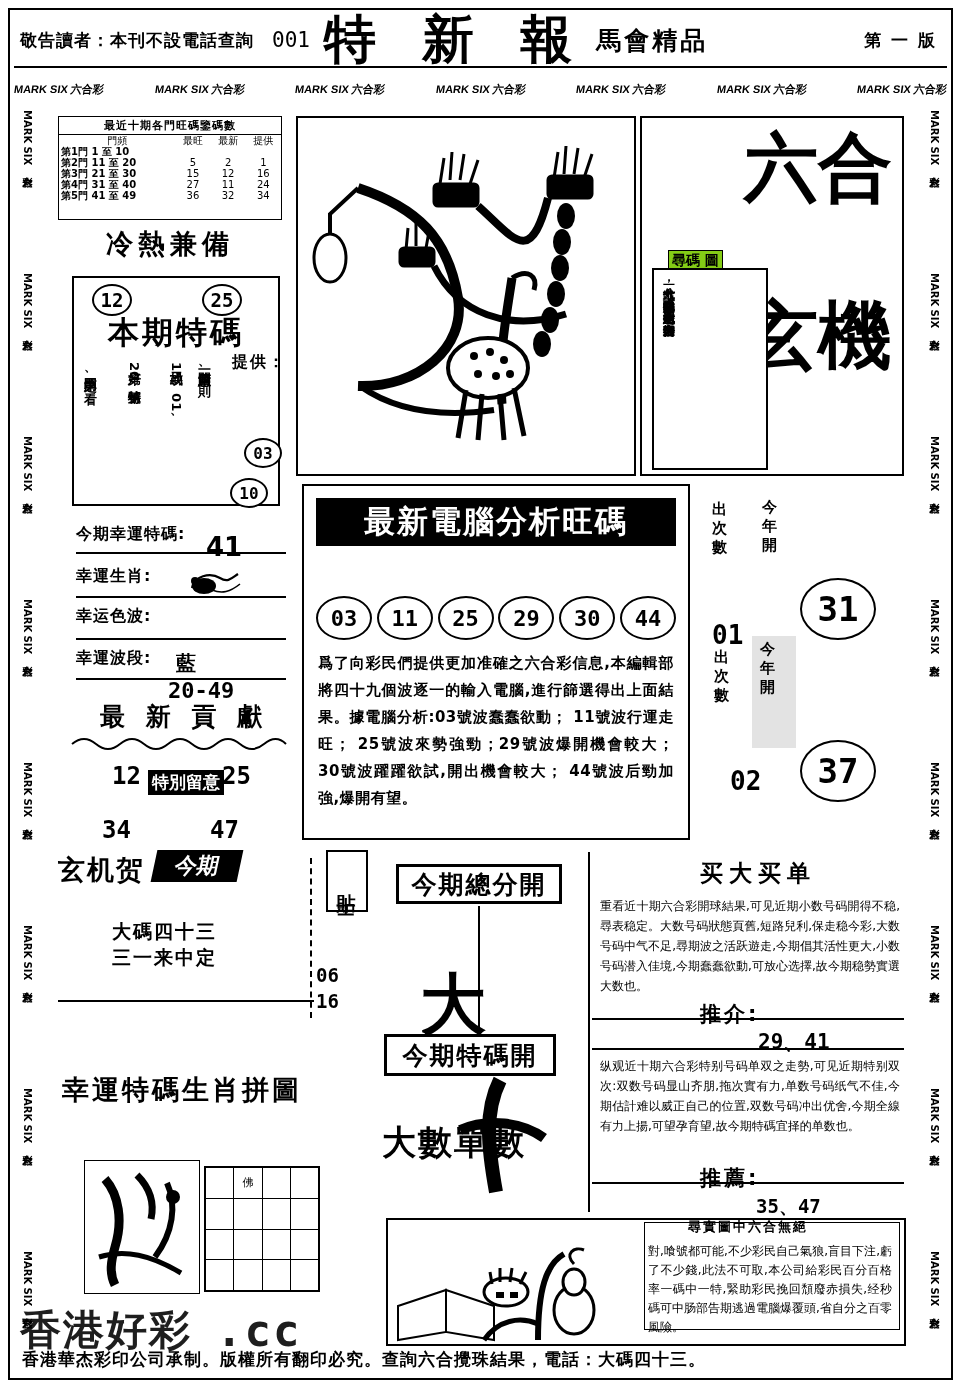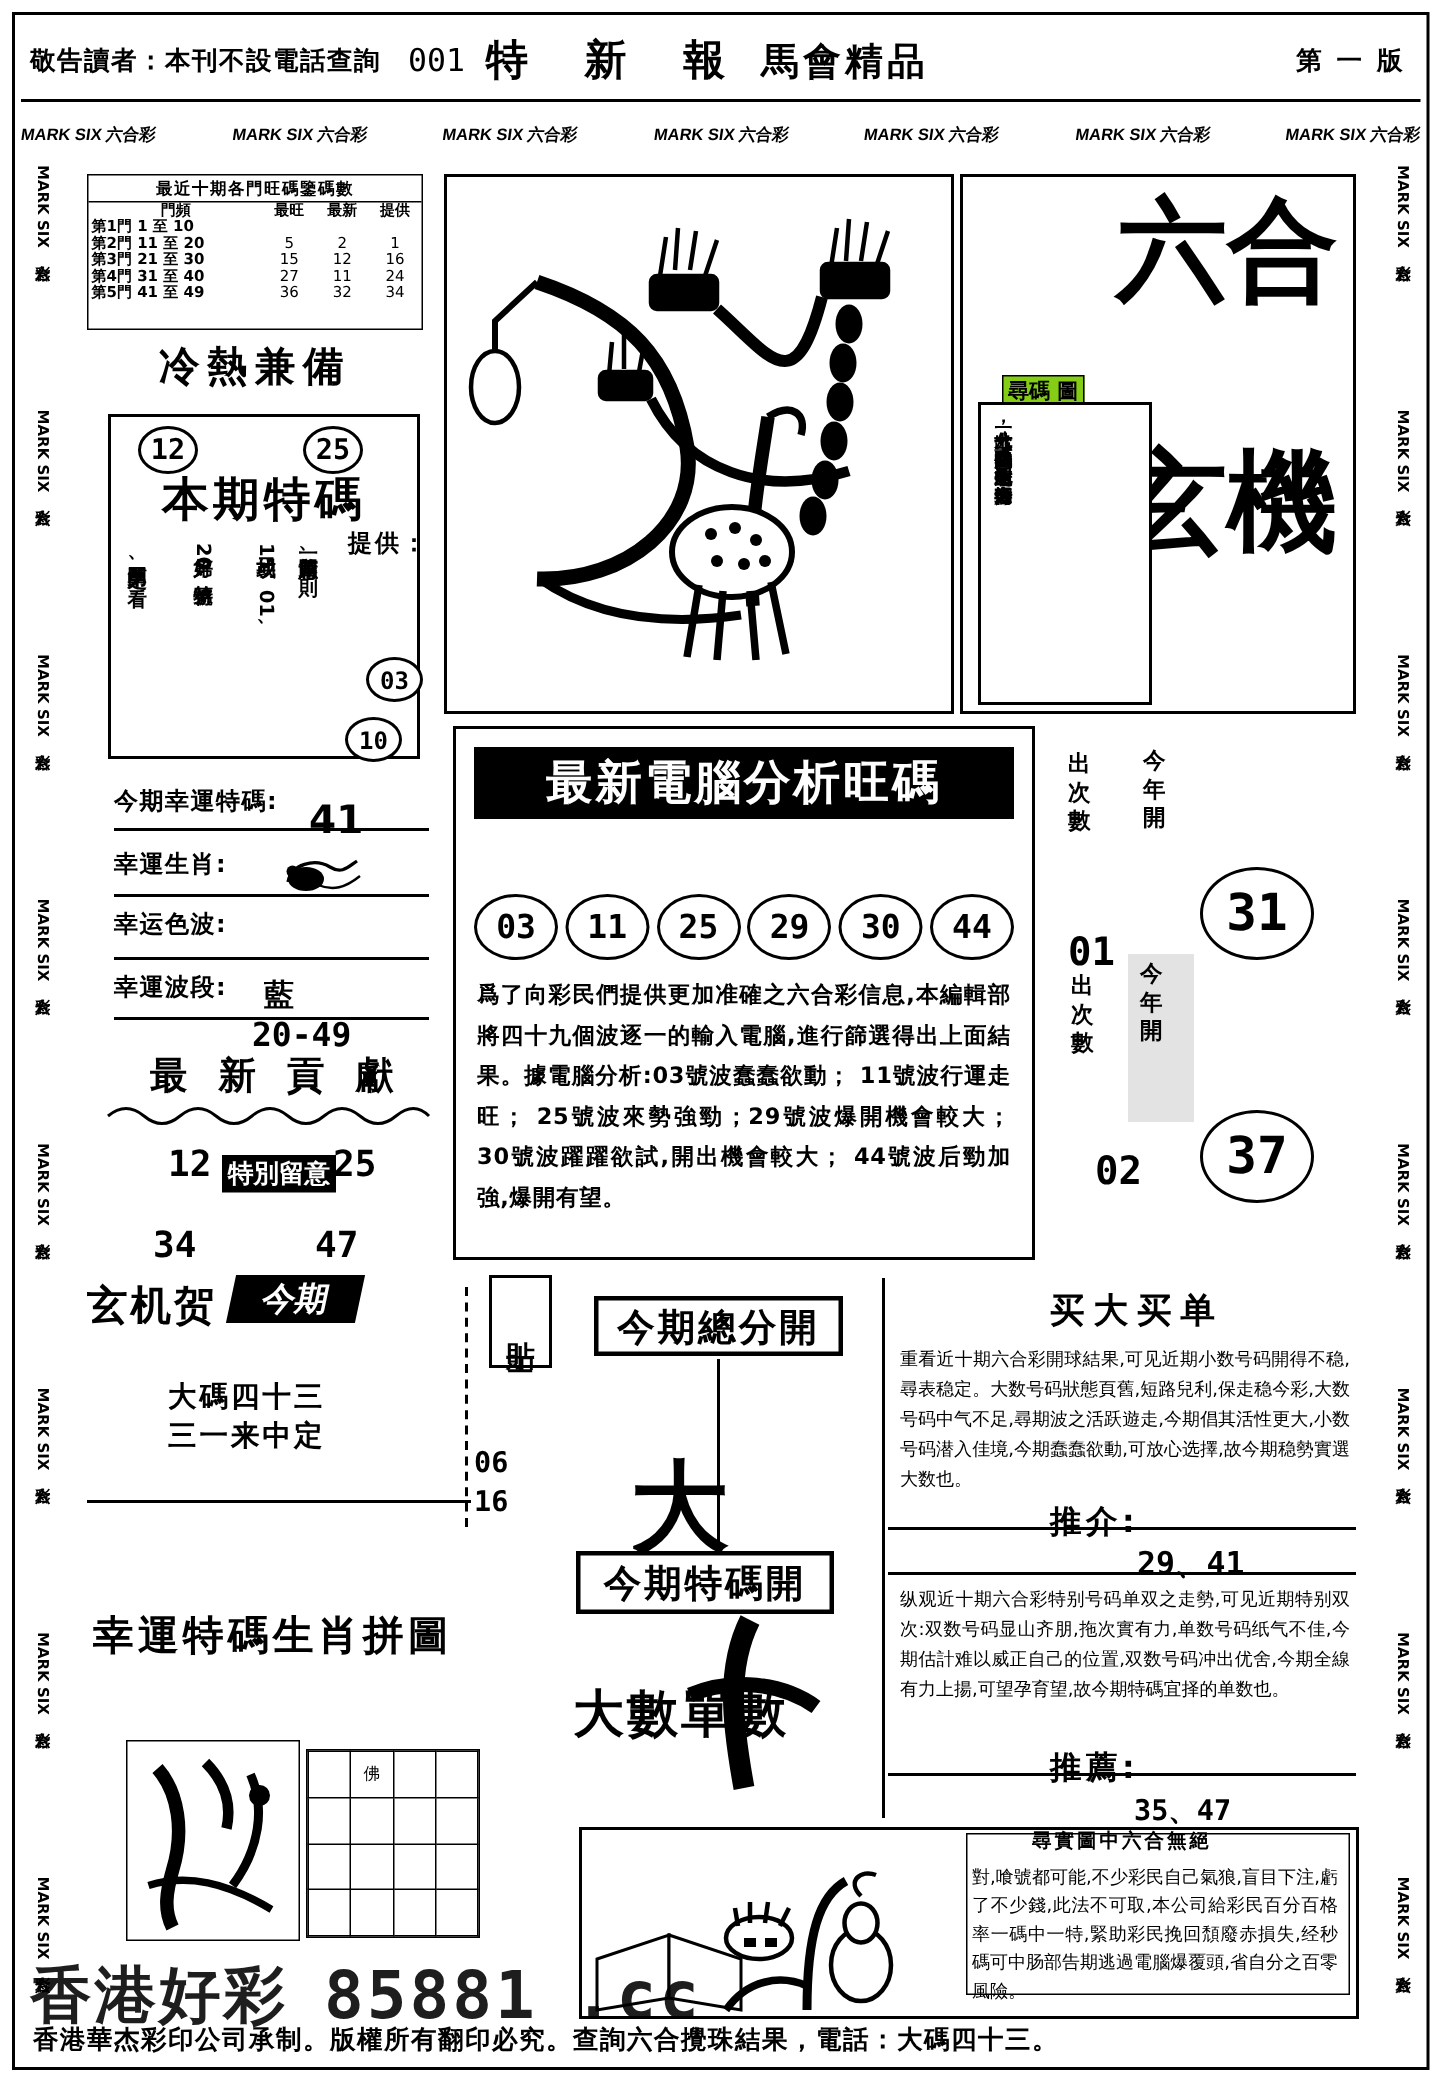--- a/index.html
+++ b/index.html
@@ -19,21 +19,21 @@
     border:2px solid #000;box-sizing:border-box;
   }
 
   
   .masthead{
     position:absolute;left:14px;top:14px;width:933px;height:52px;
     display:flex;align-items:center;
   }
   .mh-notice{font-size:17px;font-weight:bold;margin-left:6px;letter-spacing:1px;}
   .mh-num{font-size:21px;font-weight:normal;margin-left:18px;font-family:"DejaVu Sans Mono",monospace;}
-  .mh-title{font-size:28px;font-weight:bold;letter-spacing:14px;margin-left:14px;}
+  .mh-title{font-size:52px;font-weight:bold;letter-spacing:14px;margin-left:14px;}
   .mh-sub{font-size:25px;font-weight:bold;letter-spacing:3px;margin-left:10px;}
   .mh-edition{font-size:17px;font-weight:bold;margin-left:auto;margin-right:10px;letter-spacing:2px;}
 
   
   .ribbon{
     position:absolute;left:14px;top:72px;width:933px;height:34px;
     display:flex;align-items:center;justify-content:space-between;
     overflow:hidden;
   }
   .ribbon .rb{
@@ -60,21 +60,21 @@
   .bx1{border-width:1px;}
 
   
   #freq-table{left:58px;top:116px;width:224px;height:104px;}
   #freq-table table{width:100%;border-collapse:collapse;font-size:9px;}
   #freq-table .ft-title{
     text-align:center;font-weight:bold;font-size:11px;border-bottom:1px solid #000;
     letter-spacing:1px;padding:1px 0;
   }
   #freq-table th,#freq-table td{border:0;padding:0 2px;line-height:11px;font-size:10px;text-align:center;}
-  #freq-table th{font-weight:bold;}
+  #freq-table th{font-weight:normal;}
   #freq-table td.lbl{text-align:left;font-weight:bold;}
 
   #cold-hot{
     left:58px;top:222px;width:224px;height:44px;
     display:flex;align-items:center;justify-content:center;
     font-size:27px;font-weight:bold;letter-spacing:5px;border:none;
   }
 
   #special-box{left:72px;top:276px;width:208px;height:230px;border:2px solid #000;}
   .circnum{
@@ -541,19 +541,18 @@
       <path d="M150 120 C150 70 158 44 176 34" stroke="#000" stroke-width="6" fill="none"></path>
       <path d="M96 120 C110 100 132 96 150 104" stroke="#000" stroke-width="5" fill="none"></path>
     </svg>
   </div>
   <div class="bx bx1" style="left:644px;top:1222px;width:256px;height:108px;"></div>
   <div id="bot-right-title">尋實圖中六合無絕</div>
   <div id="bot-right-txt" style="top:1242px;">對,喰號都可能,不少彩民自己氣狼,盲目下注,虧了不少錢,此法不可取,本公司給彩民百分百格率一碼中一特,緊助彩民挽回頹廢赤損失,经秒碼可中肠部告期逃過電腦爆覆頭,省自分之百零風險。</div>
 
   <div id="wm">
     <span>香港好彩</span>
-    <span class="num">85881</span>
     <span class="num">.cc</span>
   </div>
 
   <div id="footer">香港華杰彩印公司承制。版權所有翻印必究。查詢六合攪珠結果，電話：大碼四十三。</div>
 
 </div>
 
 </body></html>

